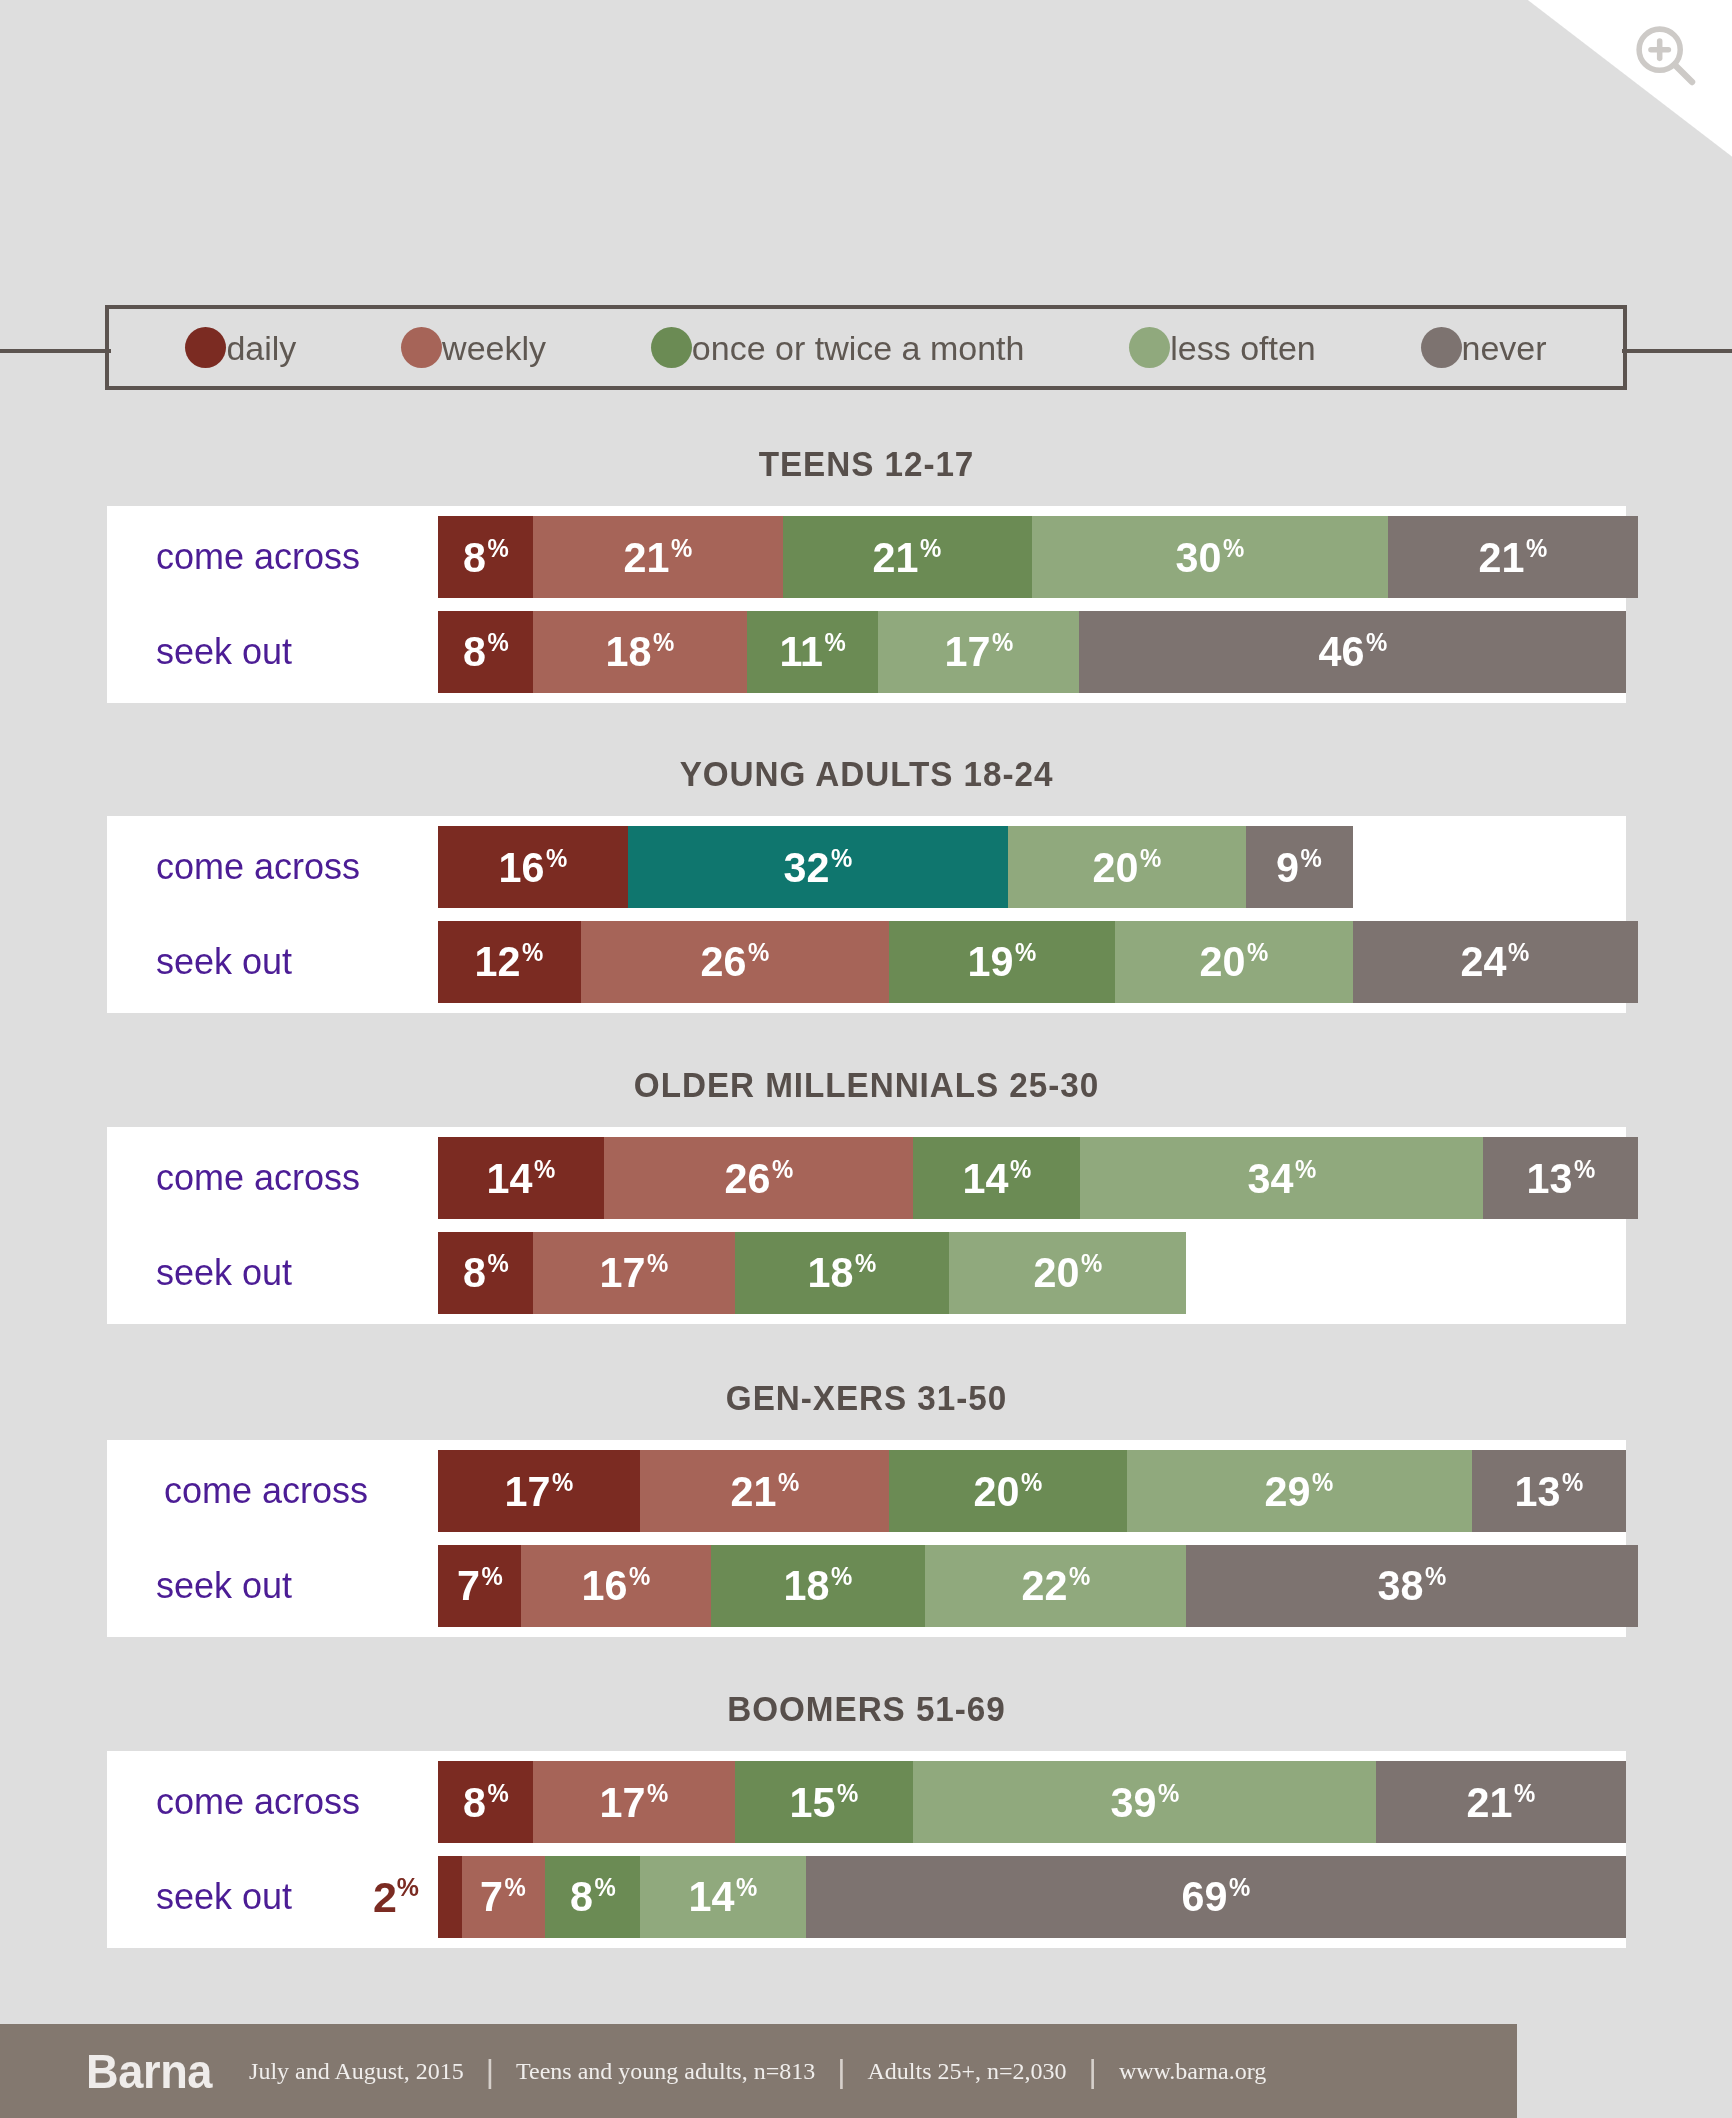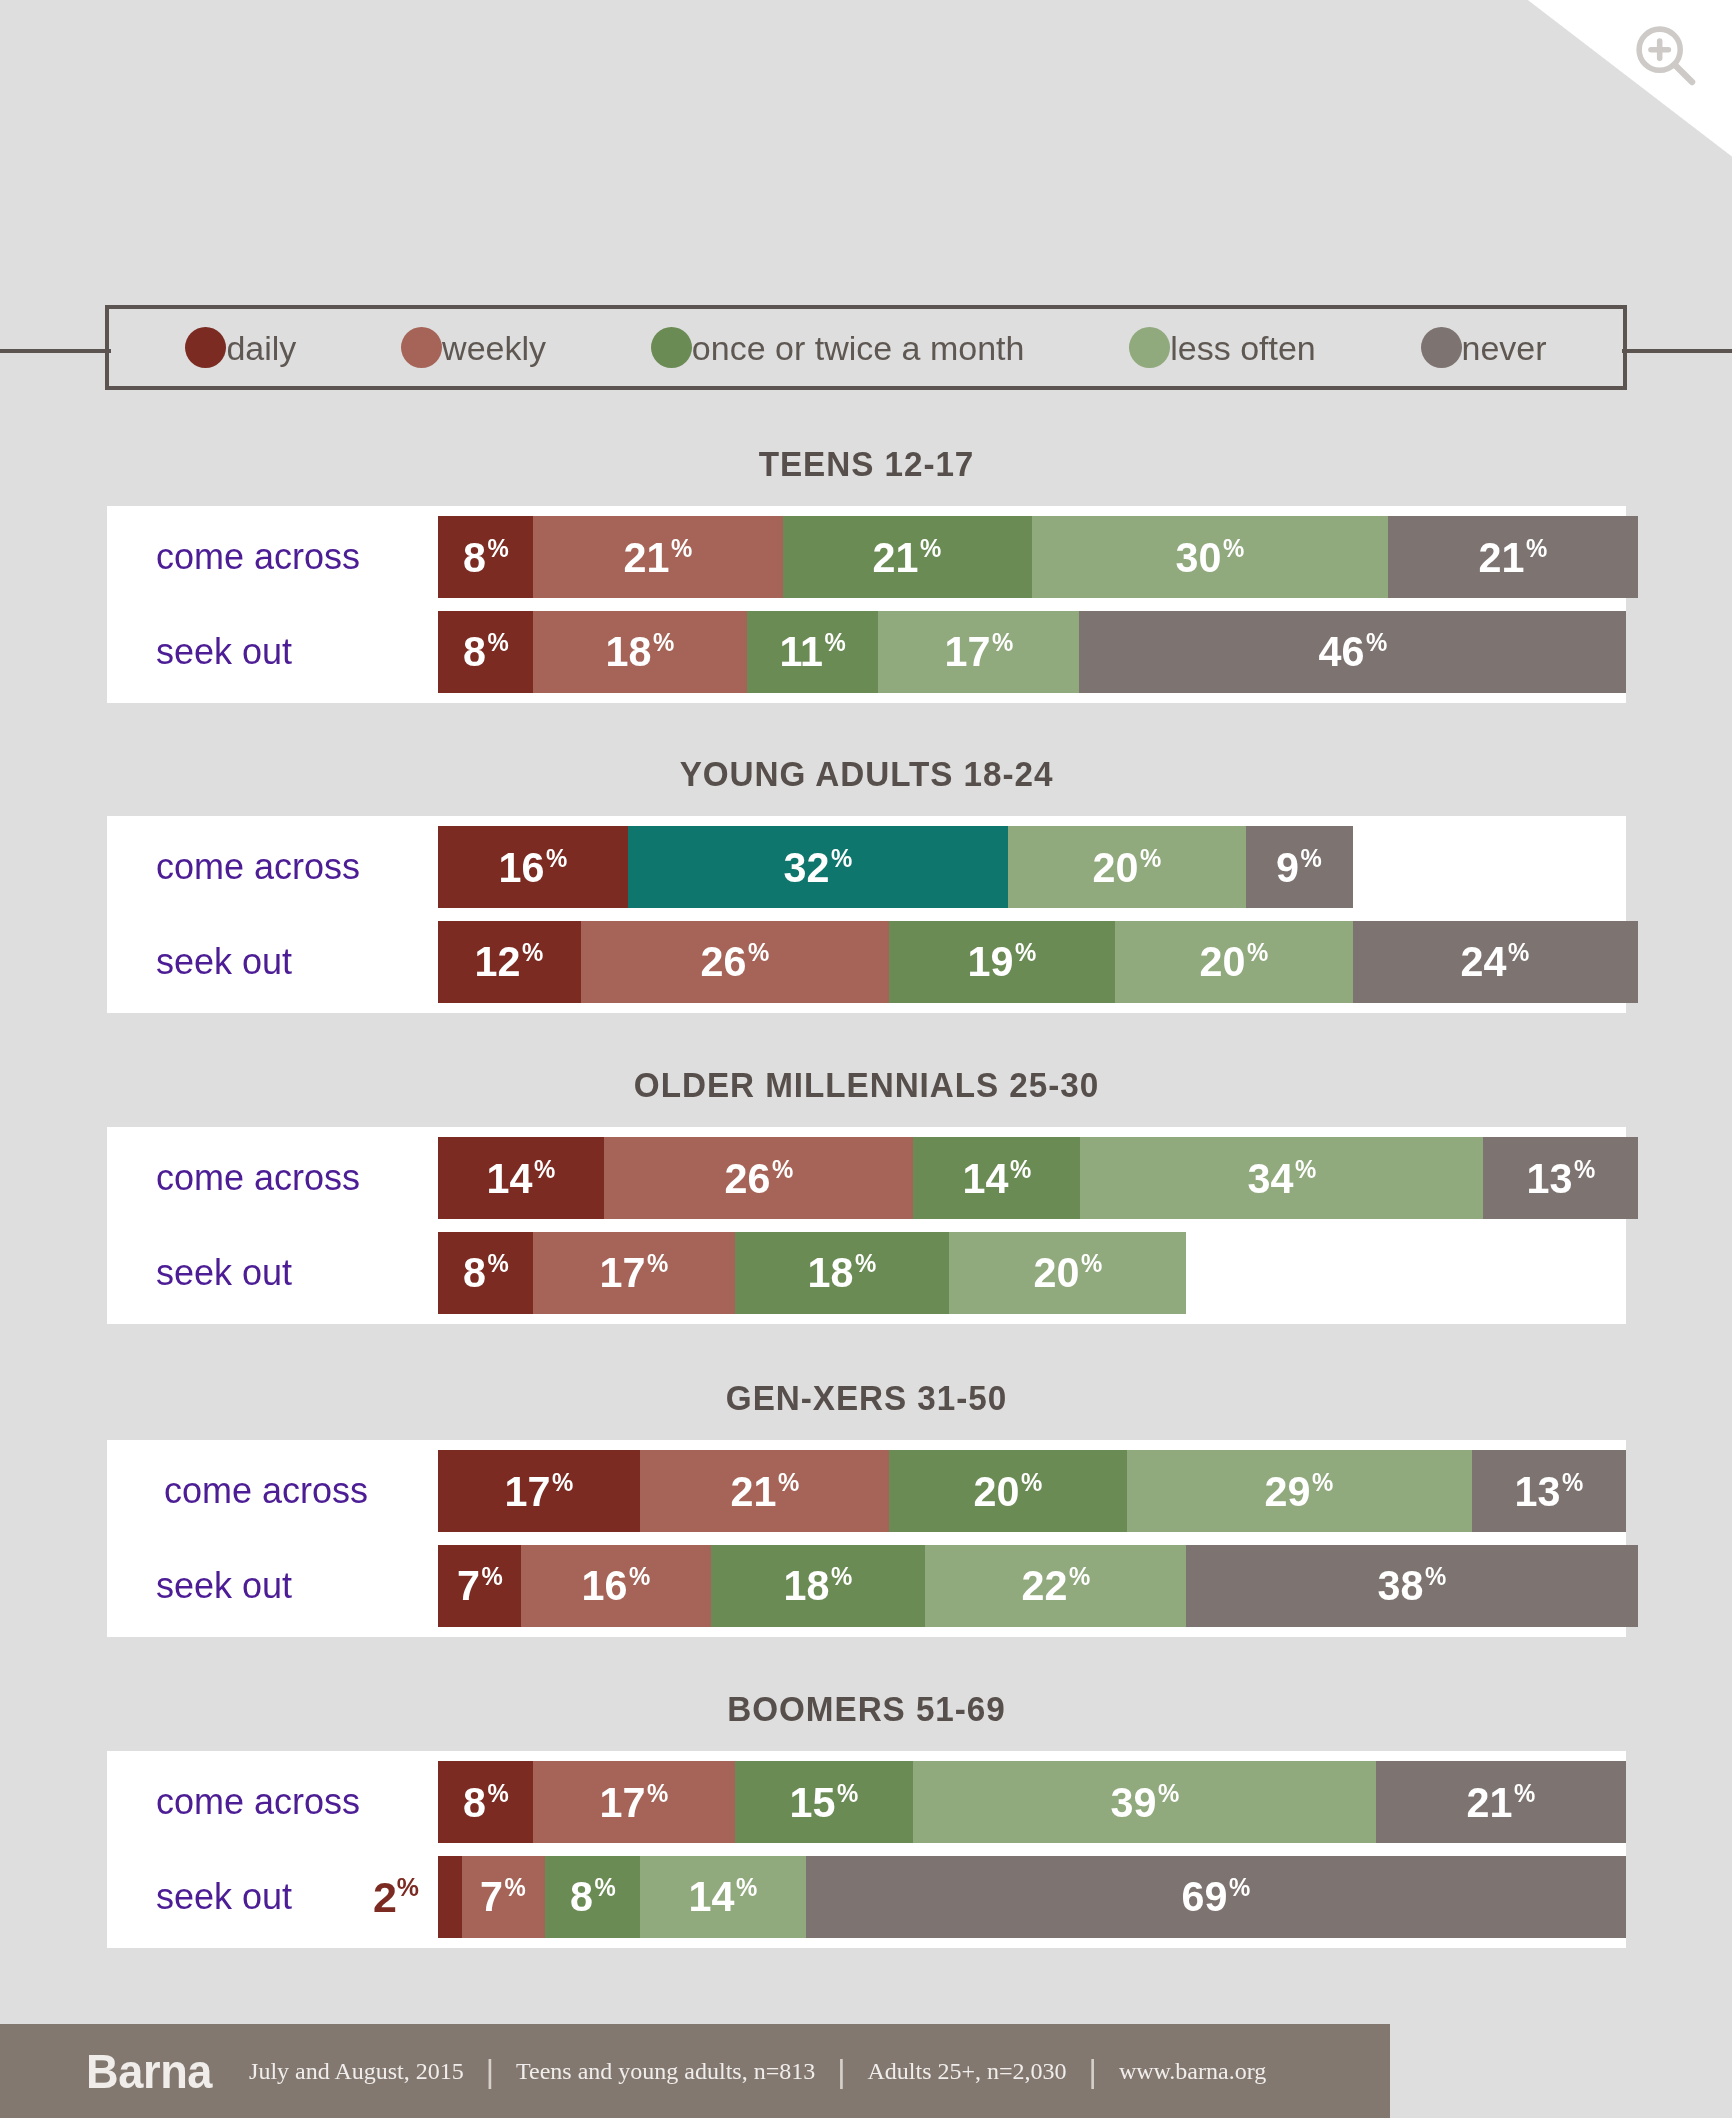--- a/index.html
+++ b/index.html
@@ -196,21 +196,21 @@
   .outside-val sup {
     font-size: 0.58em;
     vertical-align: super;
   }
 
   
   .footer {
     position: absolute;
     left: 0;
     bottom: 0;
-    width: 1390px;
+    width: 1517px;
     height: 95px;
     background: #83786f;
     display: flex;
     align-items: center;
     padding-left: 82px;
     box-sizing: border-box;
     gap: 0;
   }
   .brand {
     font-family: "Liberation Sans Narrow", "Liberation Sans", sans-serif;

